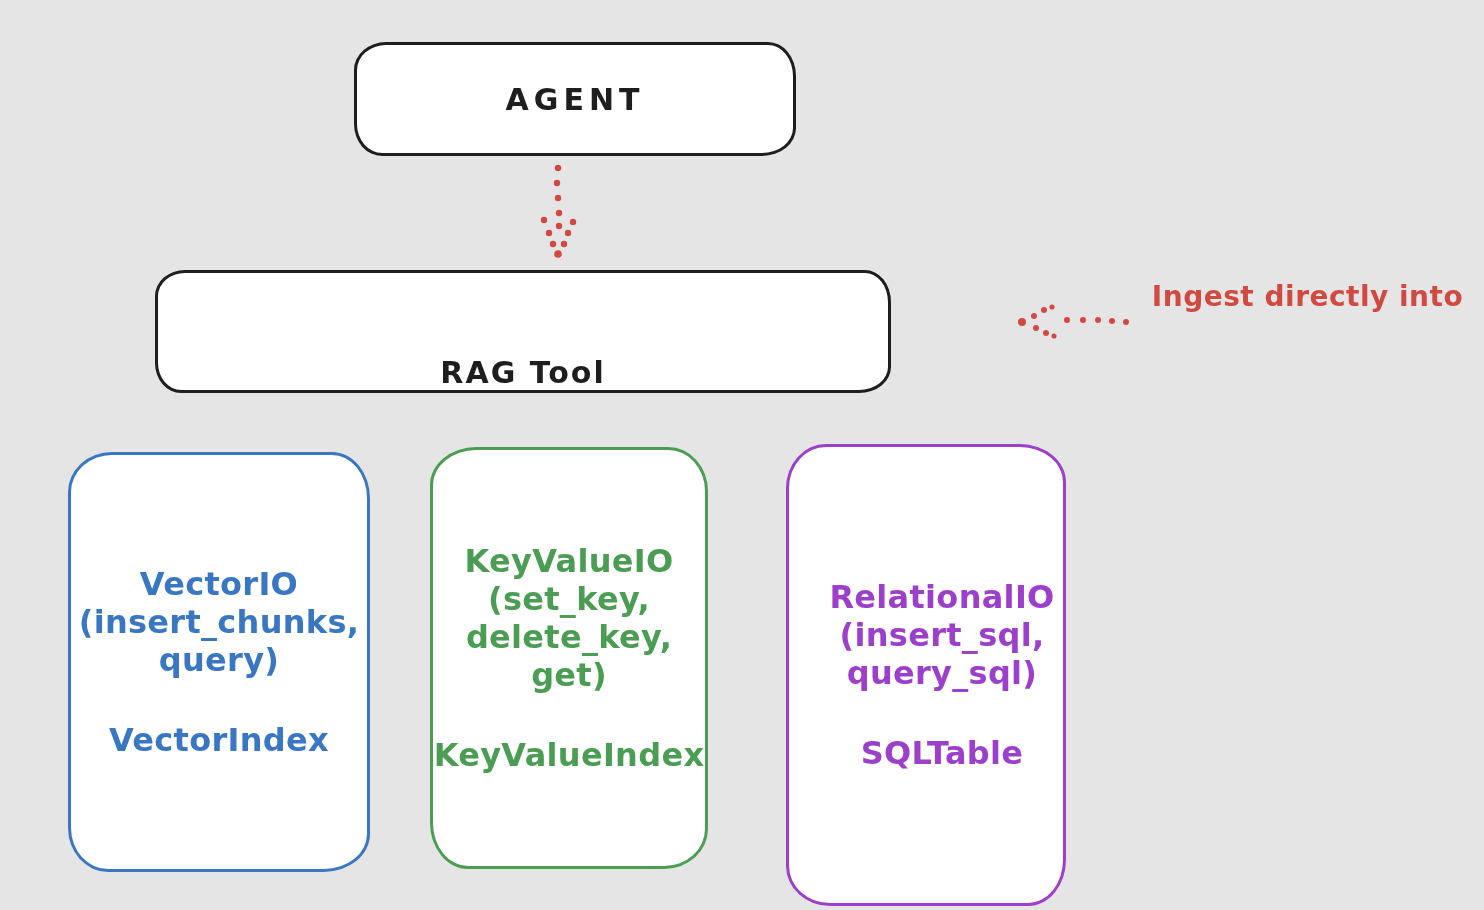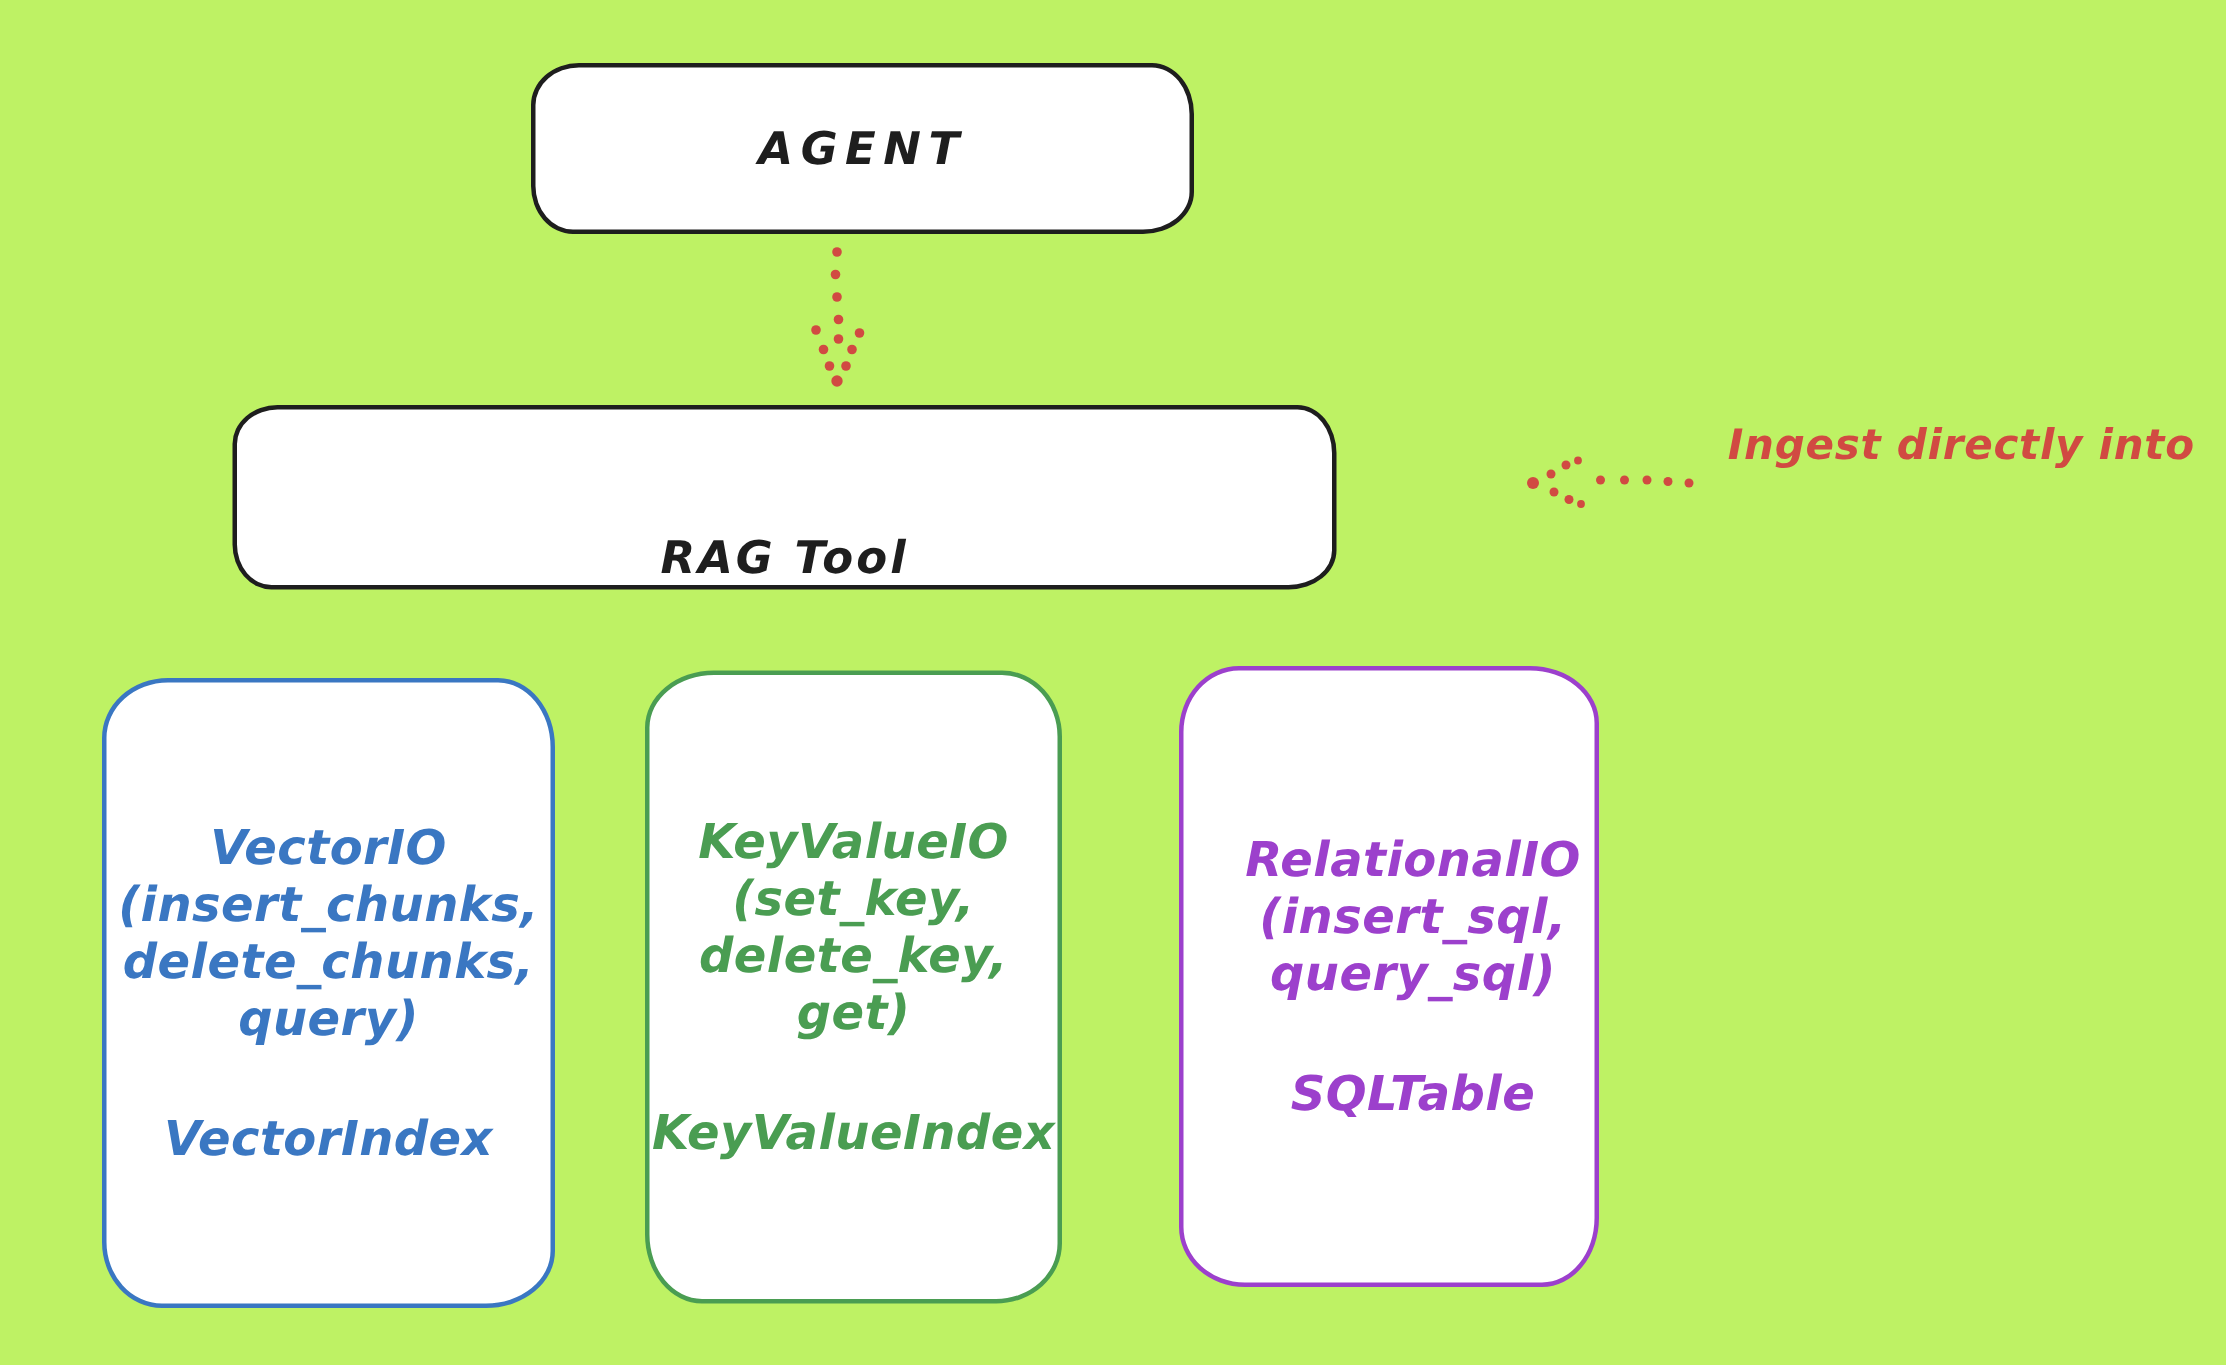--- a/index.html
+++ b/index.html
@@ -1,23 +1,22 @@
 <!DOCTYPE html>
 <html><head>
 <meta charset="utf-8">
 <style>
   html, body { margin: 0; padding: 0; background: #ffffff; }
   .canvas {
     position: relative;
     width: 1484px;
     height: 910px;
-    background: #bef264;
+    background: #e5e5e5;
     font-family: "DejaVu Sans", sans-serif;
     overflow: hidden;
-    font-style: italic;
   }
   .node {
     position: absolute;
     border: 3.5px solid var(--c, #1e1e1e);
     background: #ffffff;
     display: flex;
     align-items: center;
     justify-content: center;
     box-sizing: border-box;
   }
@@ -72,21 +71,21 @@
   }
   .store-vector {
     left: 68px; top: 452px; width: 302px; height: 420px;
     border-radius: 44px 38px 46px 40px / 40px 46px 38px 44px;
   }
   .store-keyvalue {
     left: 430px; top: 447px; width: 278px; height: 422px;
     border-radius: 46px 40px 44px 38px / 38px 44px 40px 46px;
   }
   .store-relational {
-    left: 786px; top: 444px; width: 280px; height: 414px;
+    left: 786px; top: 444px; width: 280px; height: 462px;
     border-radius: 40px 46px 38px 44px / 44px 38px 46px 40px;
     padding-left: 32px;
   }
   .block-gap { height: 42px; }
 </style>
 </head>
 <body>
 
 <div class="canvas">
 
@@ -129,21 +128,20 @@
   </svg>
 
   <div class="annotation" style="--c: #d14a42;">
     <div>Ingest directly into</div>
   </div>
 
   <div class="store-box store-vector" style="--c: #3a77c2;">
     <div>
       <div>VectorIO</div>
       <div>(insert_chunks,</div>
-      <div>delete_chunks,</div>
       <div>query)</div>
     </div>
     <div class="block-gap"></div>
     <div>VectorIndex</div>
   </div>
 
   <div class="store-box store-keyvalue" style="--c: #4a9d52;">
     <div>
       <div>KeyValueIO</div>
       <div>(set_key,</div>

